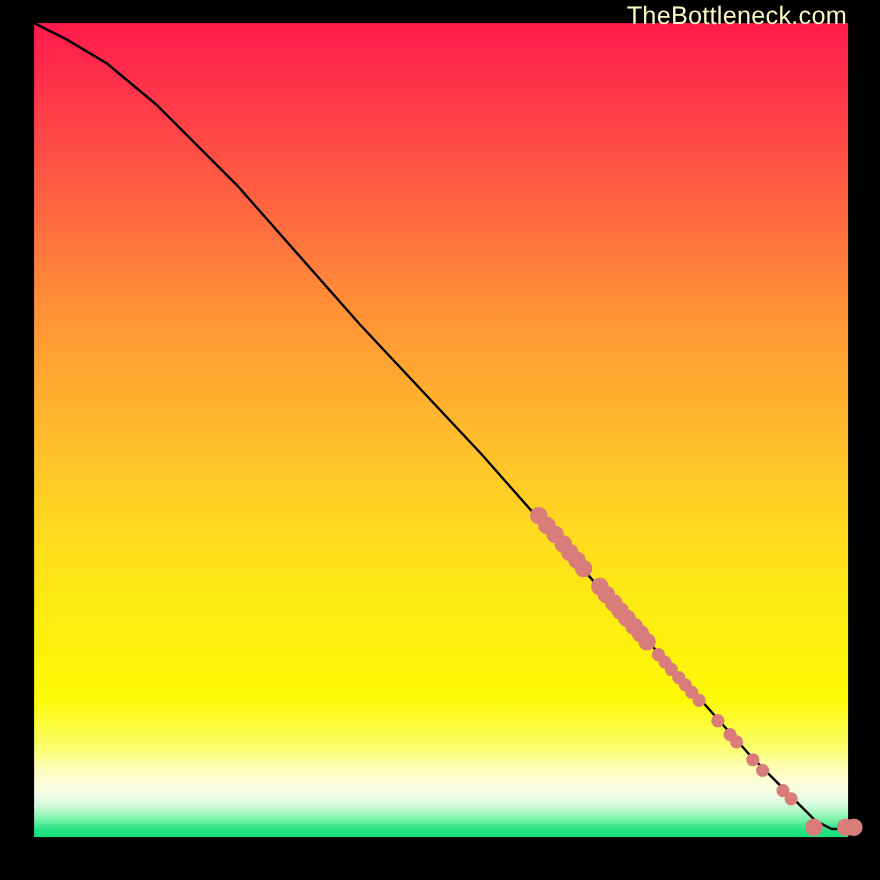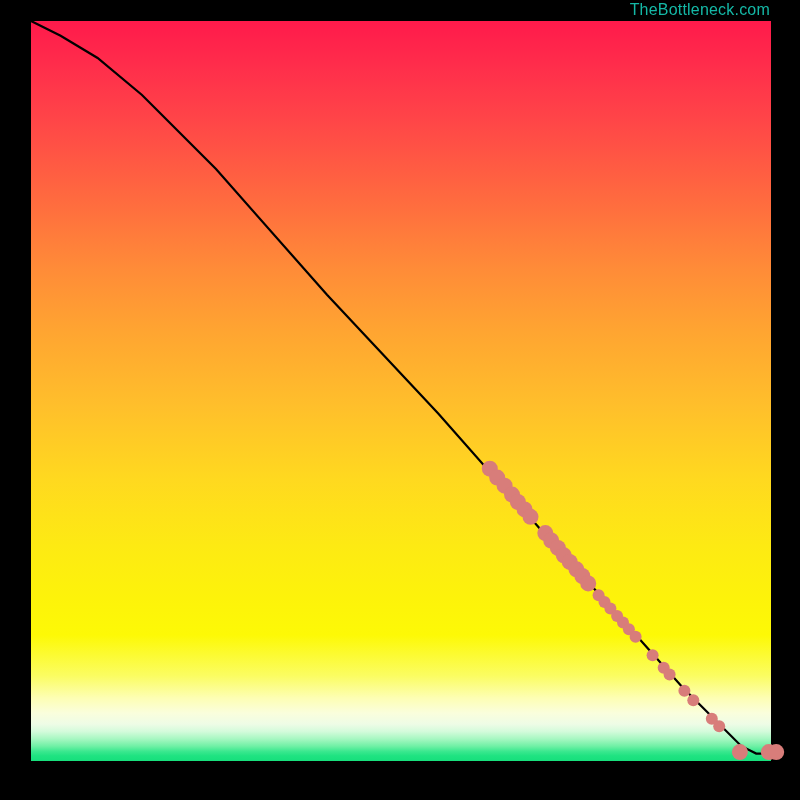--- a/index.html
+++ b/index.html
@@ -44,22 +44,22 @@
       #6ff0a5 98%,
       #3be88f 98.7%,
       #1fe381 99.3%,
       #17df7c 100%
     );
   }
   .watermark {
     position: absolute;
     top: 1px;
     right: 30px;
-    color: #14b8a6;
-    font-size: 16px;
+    color: #fef9c3;
+    font-size: 23px;
     font-weight: 500;
     letter-spacing: 0.2px;
   }
   svg.curve {
     position: absolute;
     left: 31px;
     top: 21px;
     width: 740px;
     height: 740px;
     overflow: visible;

